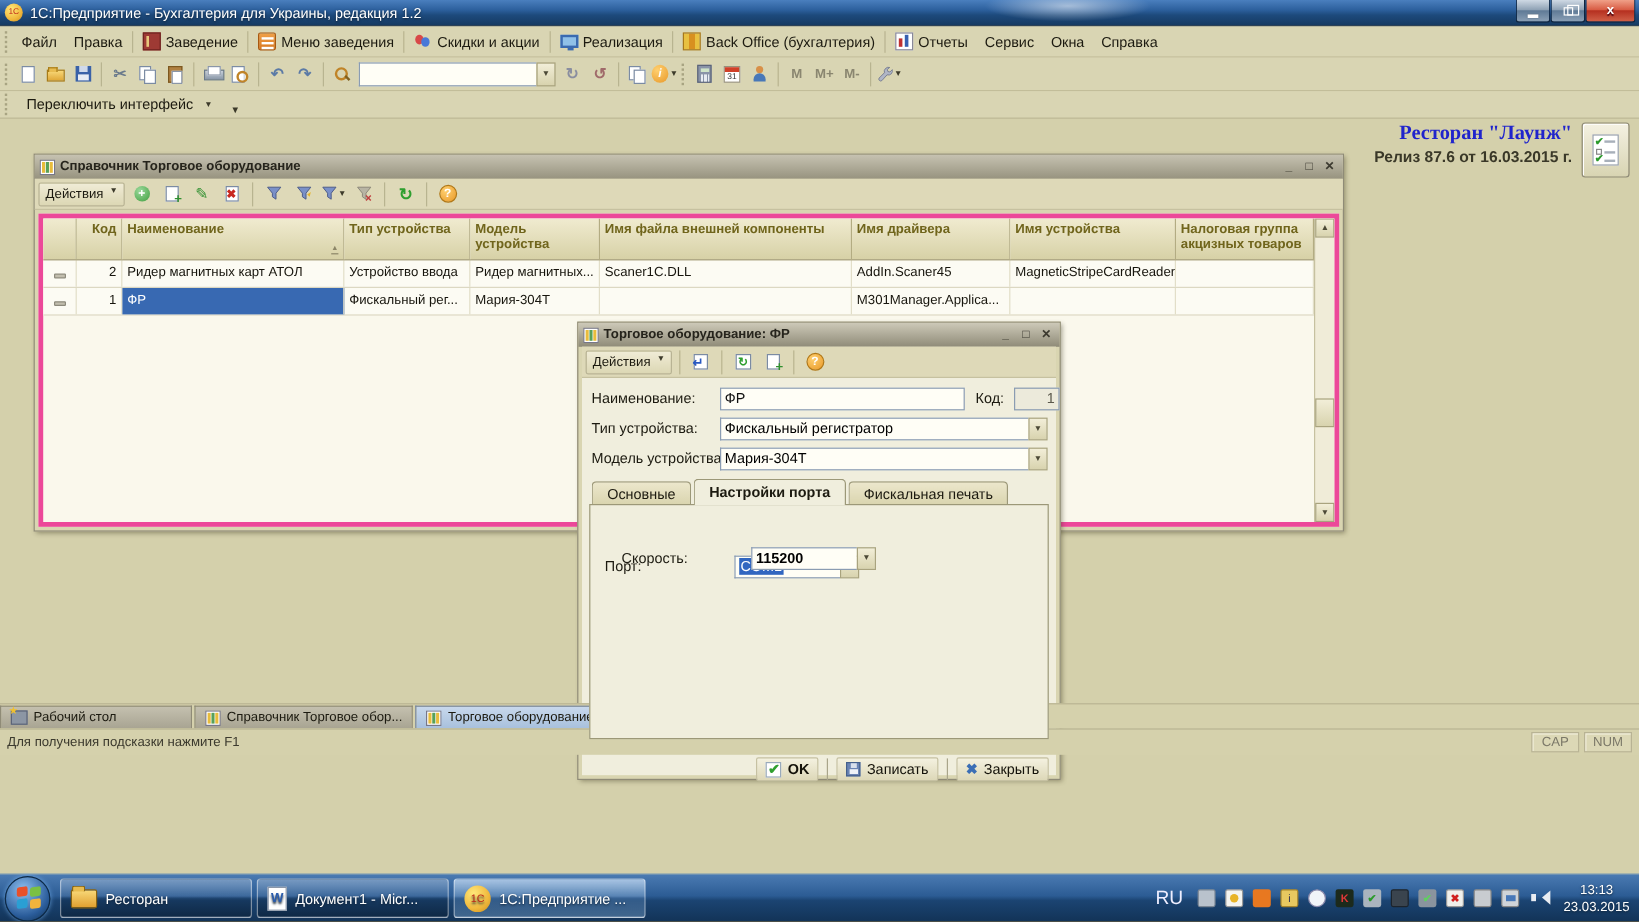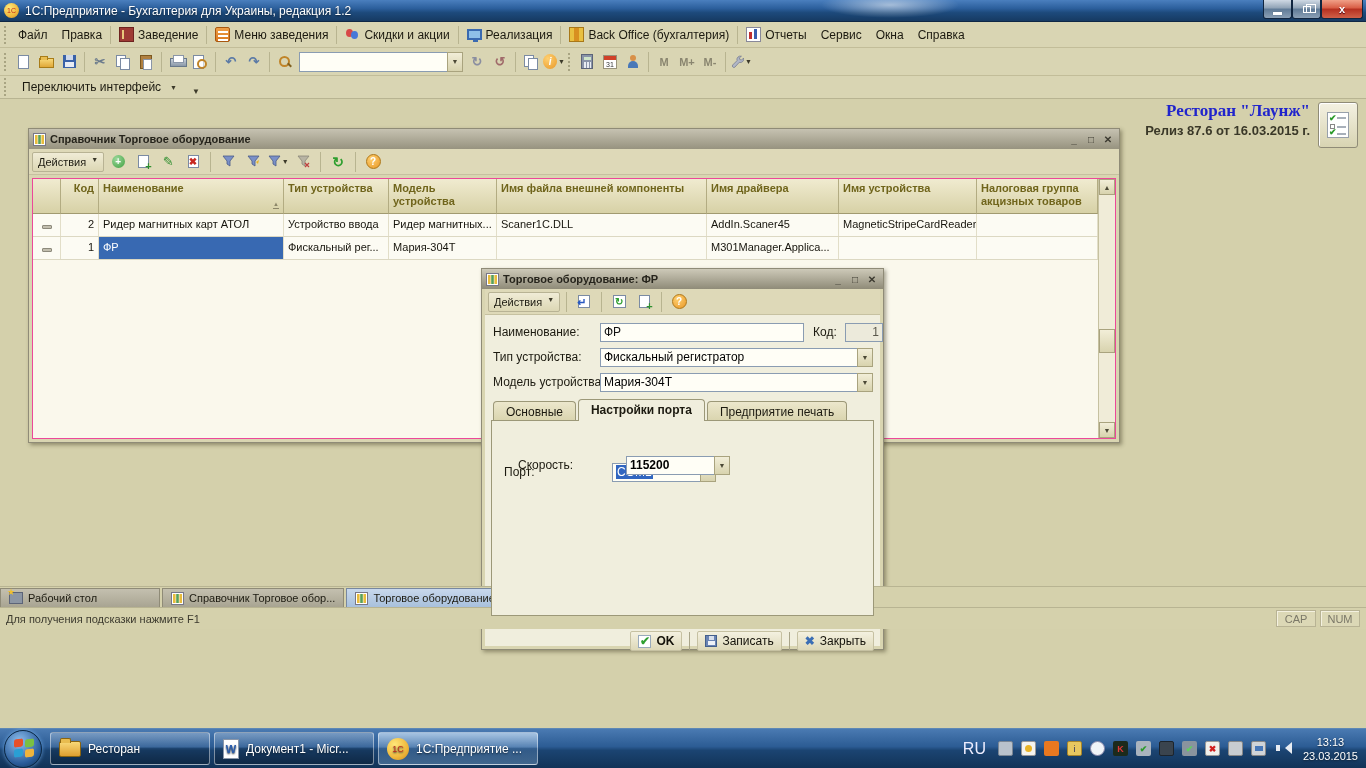--- a/index.html
+++ b/index.html
@@ -127,21 +127,21 @@
   .ic-del:after{content:"\2716";position:absolute;left:0px;top:0px;color:#c82820;font-size:10px;font-weight:bold;}
   .ic-refresh{color:#2f9f2f;font-size:14px;font-weight:bold;}
   .ic-help{width:15px;height:15px;border-radius:50%;background:radial-gradient(circle at 35% 30%,#ffd070,#e89828);
     color:#fff;font-size:10px;font-weight:bold;display:flex;align-items:center;justify-content:center;border:1px solid #b07818;}
   .ic-pagearrow{width:12px;height:13px;background:#fff;border:1px solid #7b8ba3;position:relative;}
   .ic-pagearrow:after{content:"\21B5";position:absolute;left:-2px;top:0;color:#2858c0;font-weight:bold;font-size:11px;}
   .ic-refbox{width:13px;height:13px;border:1px solid #7b8ba3;background:#fff;color:#2f9f2f;font-size:10px;font-weight:bold;display:flex;align-items:center;justify-content:center;}
 
   
   #cat-win{left:28px;top:29px;width:1092px;height:315px;}
-  #cat-body{position:absolute;left:3px;right:3px;top:49px;bottom:3px;border:1px solid #ec4899;background:#faf8ec;overflow:hidden;}
+  #cat-body{position:absolute;left:3px;right:3px;top:49px;bottom:3px;border:4px solid #ec4899;background:#faf8ec;overflow:hidden;}
   #cat-scroll{position:absolute;right:0;top:0;bottom:0;width:17px;background:#f0ecd8;border-left:1px solid #c6c1a0;}
   .sarrow{position:absolute;left:0;width:16px;height:16px;background:linear-gradient(#f2eed8,#d8d3ae);border:1px solid #a9a37e;
     display:flex;align-items:center;justify-content:center;font-size:7px;color:#4c4936;}
   #cat-thumb{position:absolute;left:0;top:150px;width:16px;height:24px;background:linear-gradient(#f2eed8,#d8d3ae);border:1px solid #a9a37e;}
   .thead{display:flex;margin-right:17px;height:35px;}
   .th{background:linear-gradient(#f0ebd0,#d7d1a6);border-right:1px solid #b3ac82;border-bottom:1px solid #a19a70;
     font-size:11px;font-weight:bold;color:#70651c;padding:3px 4px;line-height:13px;position:relative;overflow:hidden;}
   .sortmark{position:absolute;right:4px;bottom:4px;font-size:6px;color:#8c8668;border-bottom:1px solid #8c8668;line-height:7px;}
   .trow{display:flex;margin-right:17px;height:23px;background:#fcfbf3;border-bottom:1px solid #dcd8c2;}
   .td{border-right:1px solid #e2dec8;font-size:11px;color:#17150d;padding:4px 4px 0;white-space:nowrap;overflow:hidden;}
@@ -582,21 +582,21 @@
         <div class="frow" style="left:8px;top:86px;right:6px;">
           <span class="flabel">Модель устройства:</span>
           <div class="combo" style="position:absolute;left:107px;right:1px;">
             <div class="cval">Мария-304Т</div>
             <div class="dropbtn">▼</div>
           </div>
         </div>
         <div id="dlg-tabs">
           <div class="dtab">Основные</div>
           <div class="dtab active">Настройки порта</div>
-          <div class="dtab">Предприятие печать</div>
+          <div class="dtab">Фискальная печать</div>
         </div>
         <div id="dlg-panel">
           <div class="frow" style="left:12px;top:12px;right:8px;margin-top:32px;">
             <span class="flabel">Порт:</span>
             <div class="combo" style="position:absolute;left:108px;width:104px;">
               <div class="cval">
                   <span class="selhl">COM1</span>
                 </div>
               <div class="dropbtn">▼</div>
             </div>

